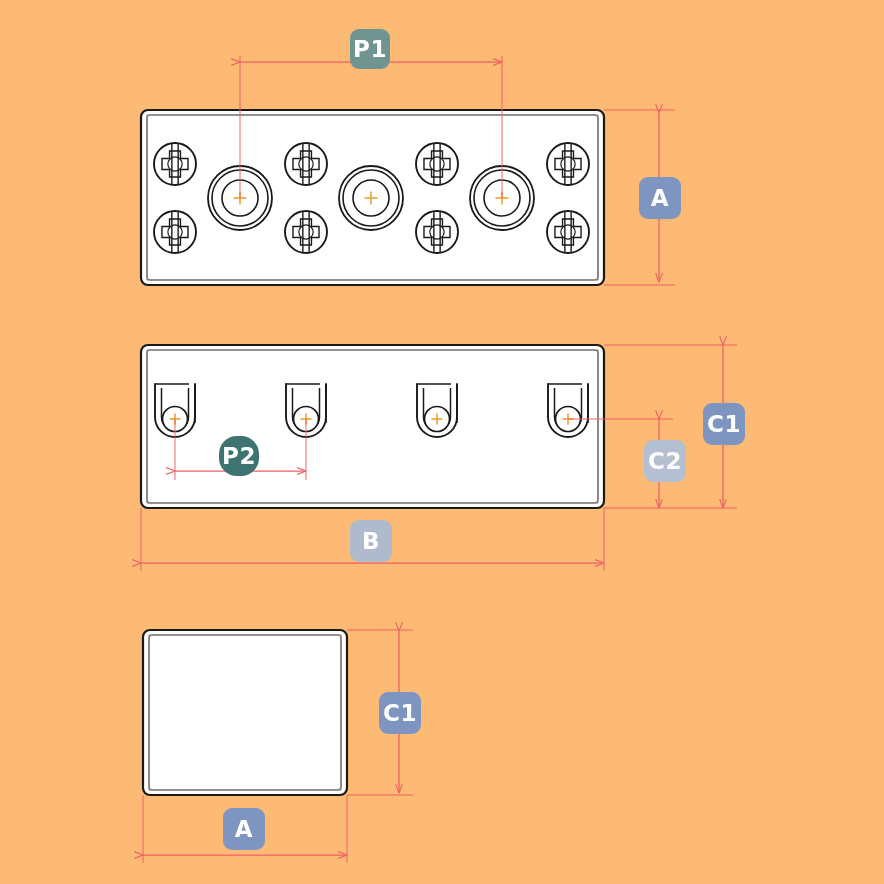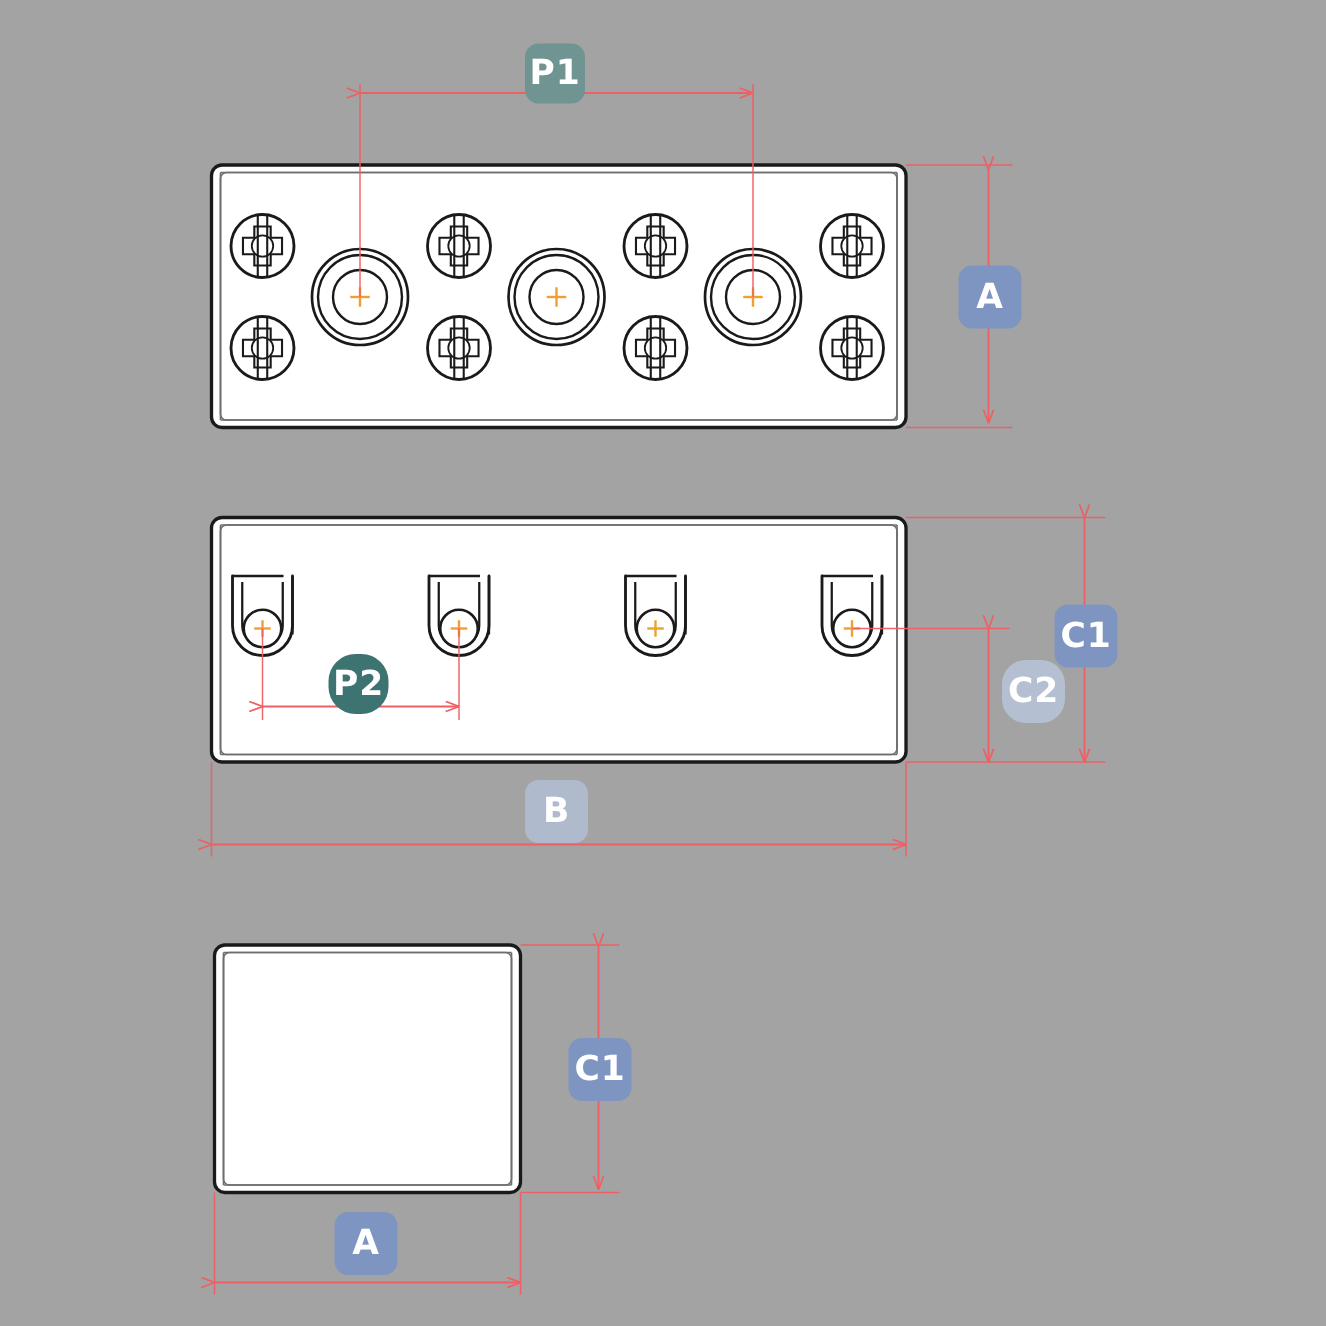--- a/index.html
+++ b/index.html
@@ -1,18 +1,18 @@
 <!DOCTYPE html>
 <html><head>
 <meta charset="utf-8">
 <style>
   html,body{margin:0;padding:0;background:#ffffff;}
   body{width:884px;height:884px;overflow:hidden;
        font-family:"DejaVu Sans","Liberation Sans",sans-serif;}
-  #stage{position:relative;width:884px;height:884px;background:#a3a3a3;}
+  #stage{position:relative;width:884px;height:884px;background:#fdba74;}
   svg#dwg{position:absolute;left:0;top:0;width:884px;height:884px;display:block;}
 
   
   .chip{position:absolute;display:flex;align-items:center;justify-content:center;
         border-radius:9px;color:#ffffff;font-weight:bold;
         font-family:"DejaVu Sans","Liberation Sans",sans-serif;
         letter-spacing:0.5px;line-height:1;user-select:none;}
   .chip.sz1{width:40px;height:40px;font-size:23px;}
   .chip.sz2{width:42px;height:42px;font-size:23px;}
 </style>
@@ -224,18 +224,18 @@
         <g>
           <line x1="143" y1="855" x2="347" y2="855" stroke="#ef5f63" stroke-width="1.25" marker-start="url(#ah)" marker-end="url(#ah2)"></line>
         </g>
       </g>
   </svg>
 
   <div class="chip sz1" id="chip-p1" style="left: 350px; top: 29px; background: rgb(111, 148, 145);">P1</div>
   <div class="chip sz1" id="chip-p2" style="left: 219px; top: 436px; background: rgb(61, 115, 112); border-radius: 18px;">P2</div>
   <div class="chip sz2" id="chip-atop" style="left: 639px; top: 177px; background: rgb(125, 149, 192);">A</div>
   <div class="chip sz2" id="chip-c1mid" style="left: 703px; top: 403px; background: rgb(125, 149, 192);">C1</div>
-  <div class="chip sz2" id="chip-c2mid" style="left: 668px; top: 440px; background: rgb(181, 191, 210); border-radius: 16px;">C2</div>
+  <div class="chip sz2" id="chip-c2mid" style="left: 644px; top: 440px; background: rgb(181, 191, 210);">C2</div>
   <div class="chip sz2" id="chip-bmid" style="left: 350px; top: 520px; background: rgb(176, 186, 205);">B</div>
   <div class="chip sz2" id="chip-c1end" style="left: 379px; top: 692px; background: rgb(125, 149, 192);">C1</div>
   <div class="chip sz2" id="chip-aend" style="left: 223px; top: 808px; background: rgb(125, 149, 192);">A</div>
 
 </div>
 
 </body></html>

